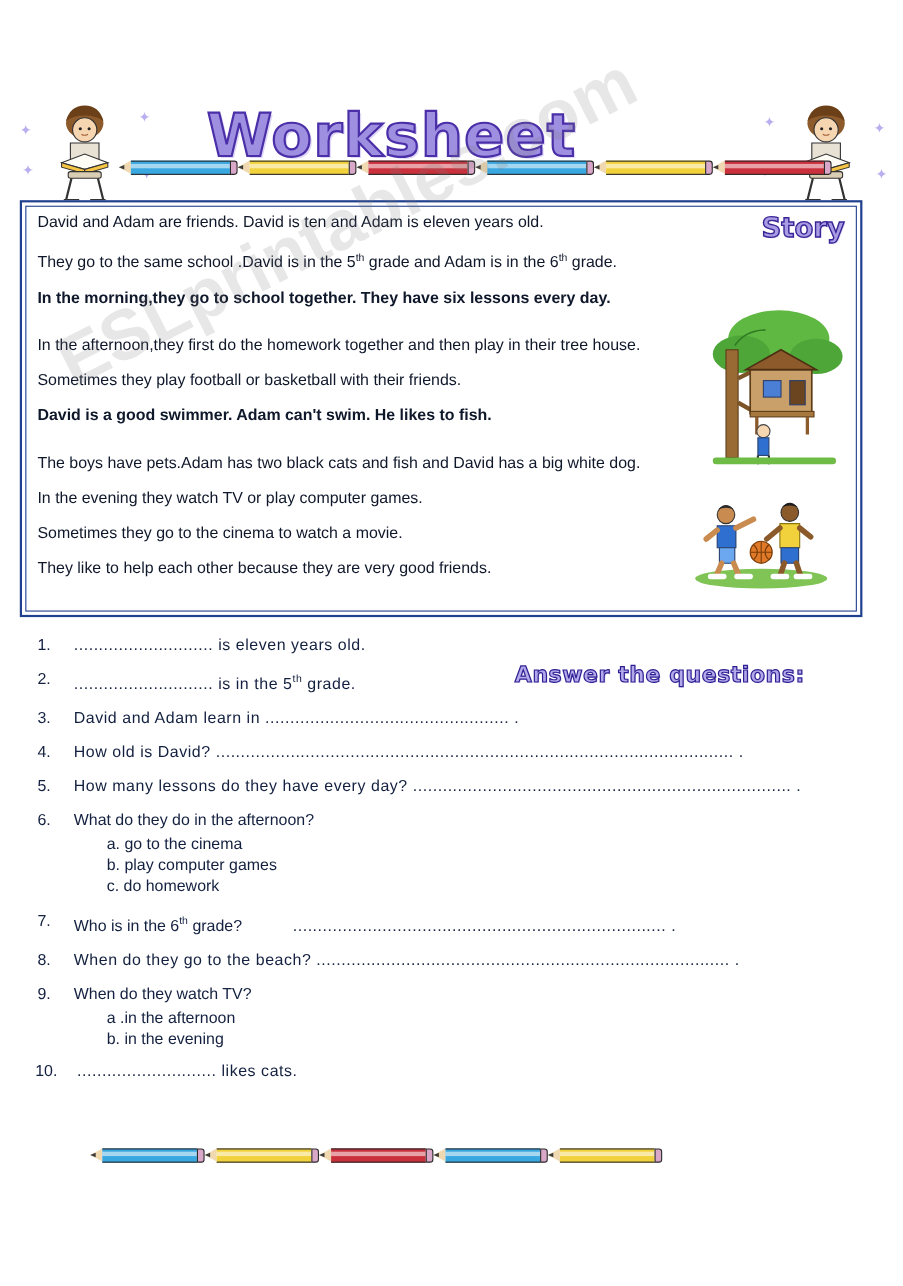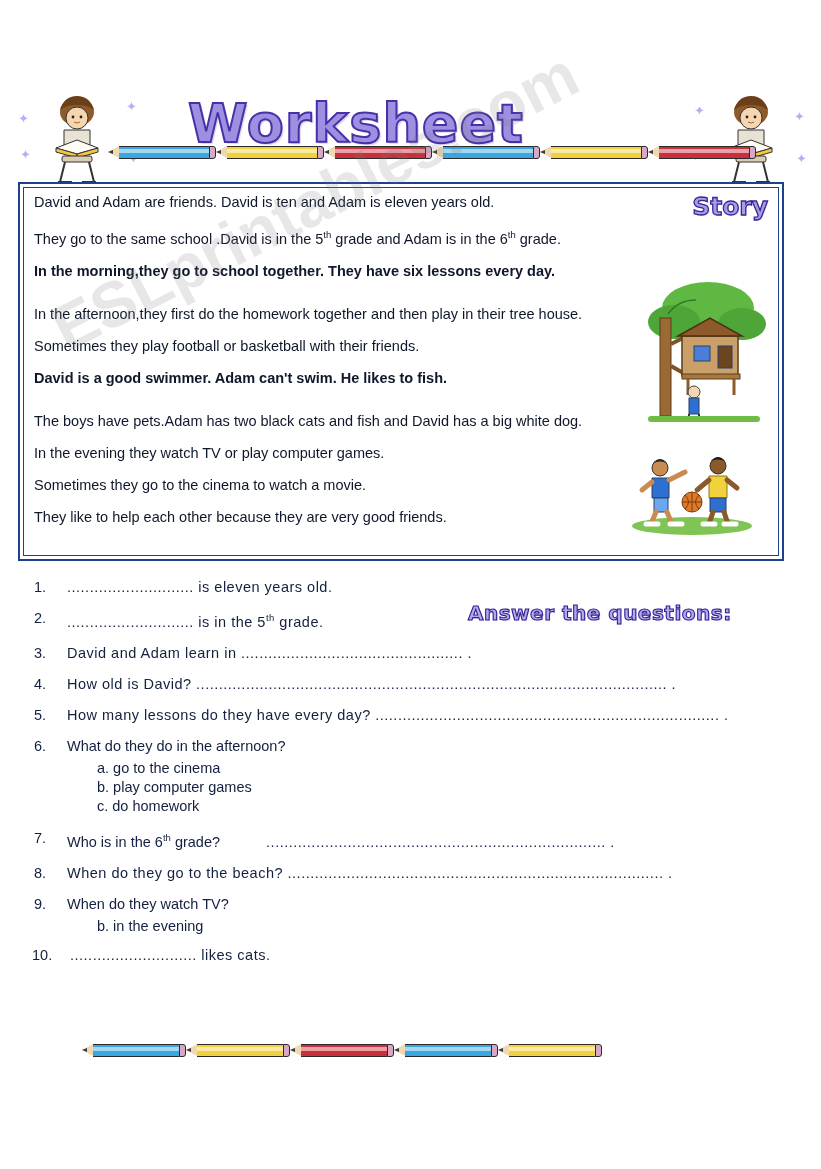--- a/index.html
+++ b/index.html
@@ -419,20 +419,21 @@
 
     <div class="q">
       <span class="num">8.</span>
       <span class="dots">When do they go to the beach? ................................................................................... .</span>
     </div>
 
     <div class="q" style="margin-bottom:10px;">
       <span class="num">9.</span>
       <span>When do they watch TV?</span>
       <div class="opts">
+        <span class="opt">a .in the afternoon</span>
         <span class="opt">b. in the evening</span>
       </div>
     </div>
 
     <div class="q" style="padding-left:36px;">
       <span class="num wide">10.</span>
       <span class="dots">............................ likes cats.</span>
     </div>
 
   </div>

